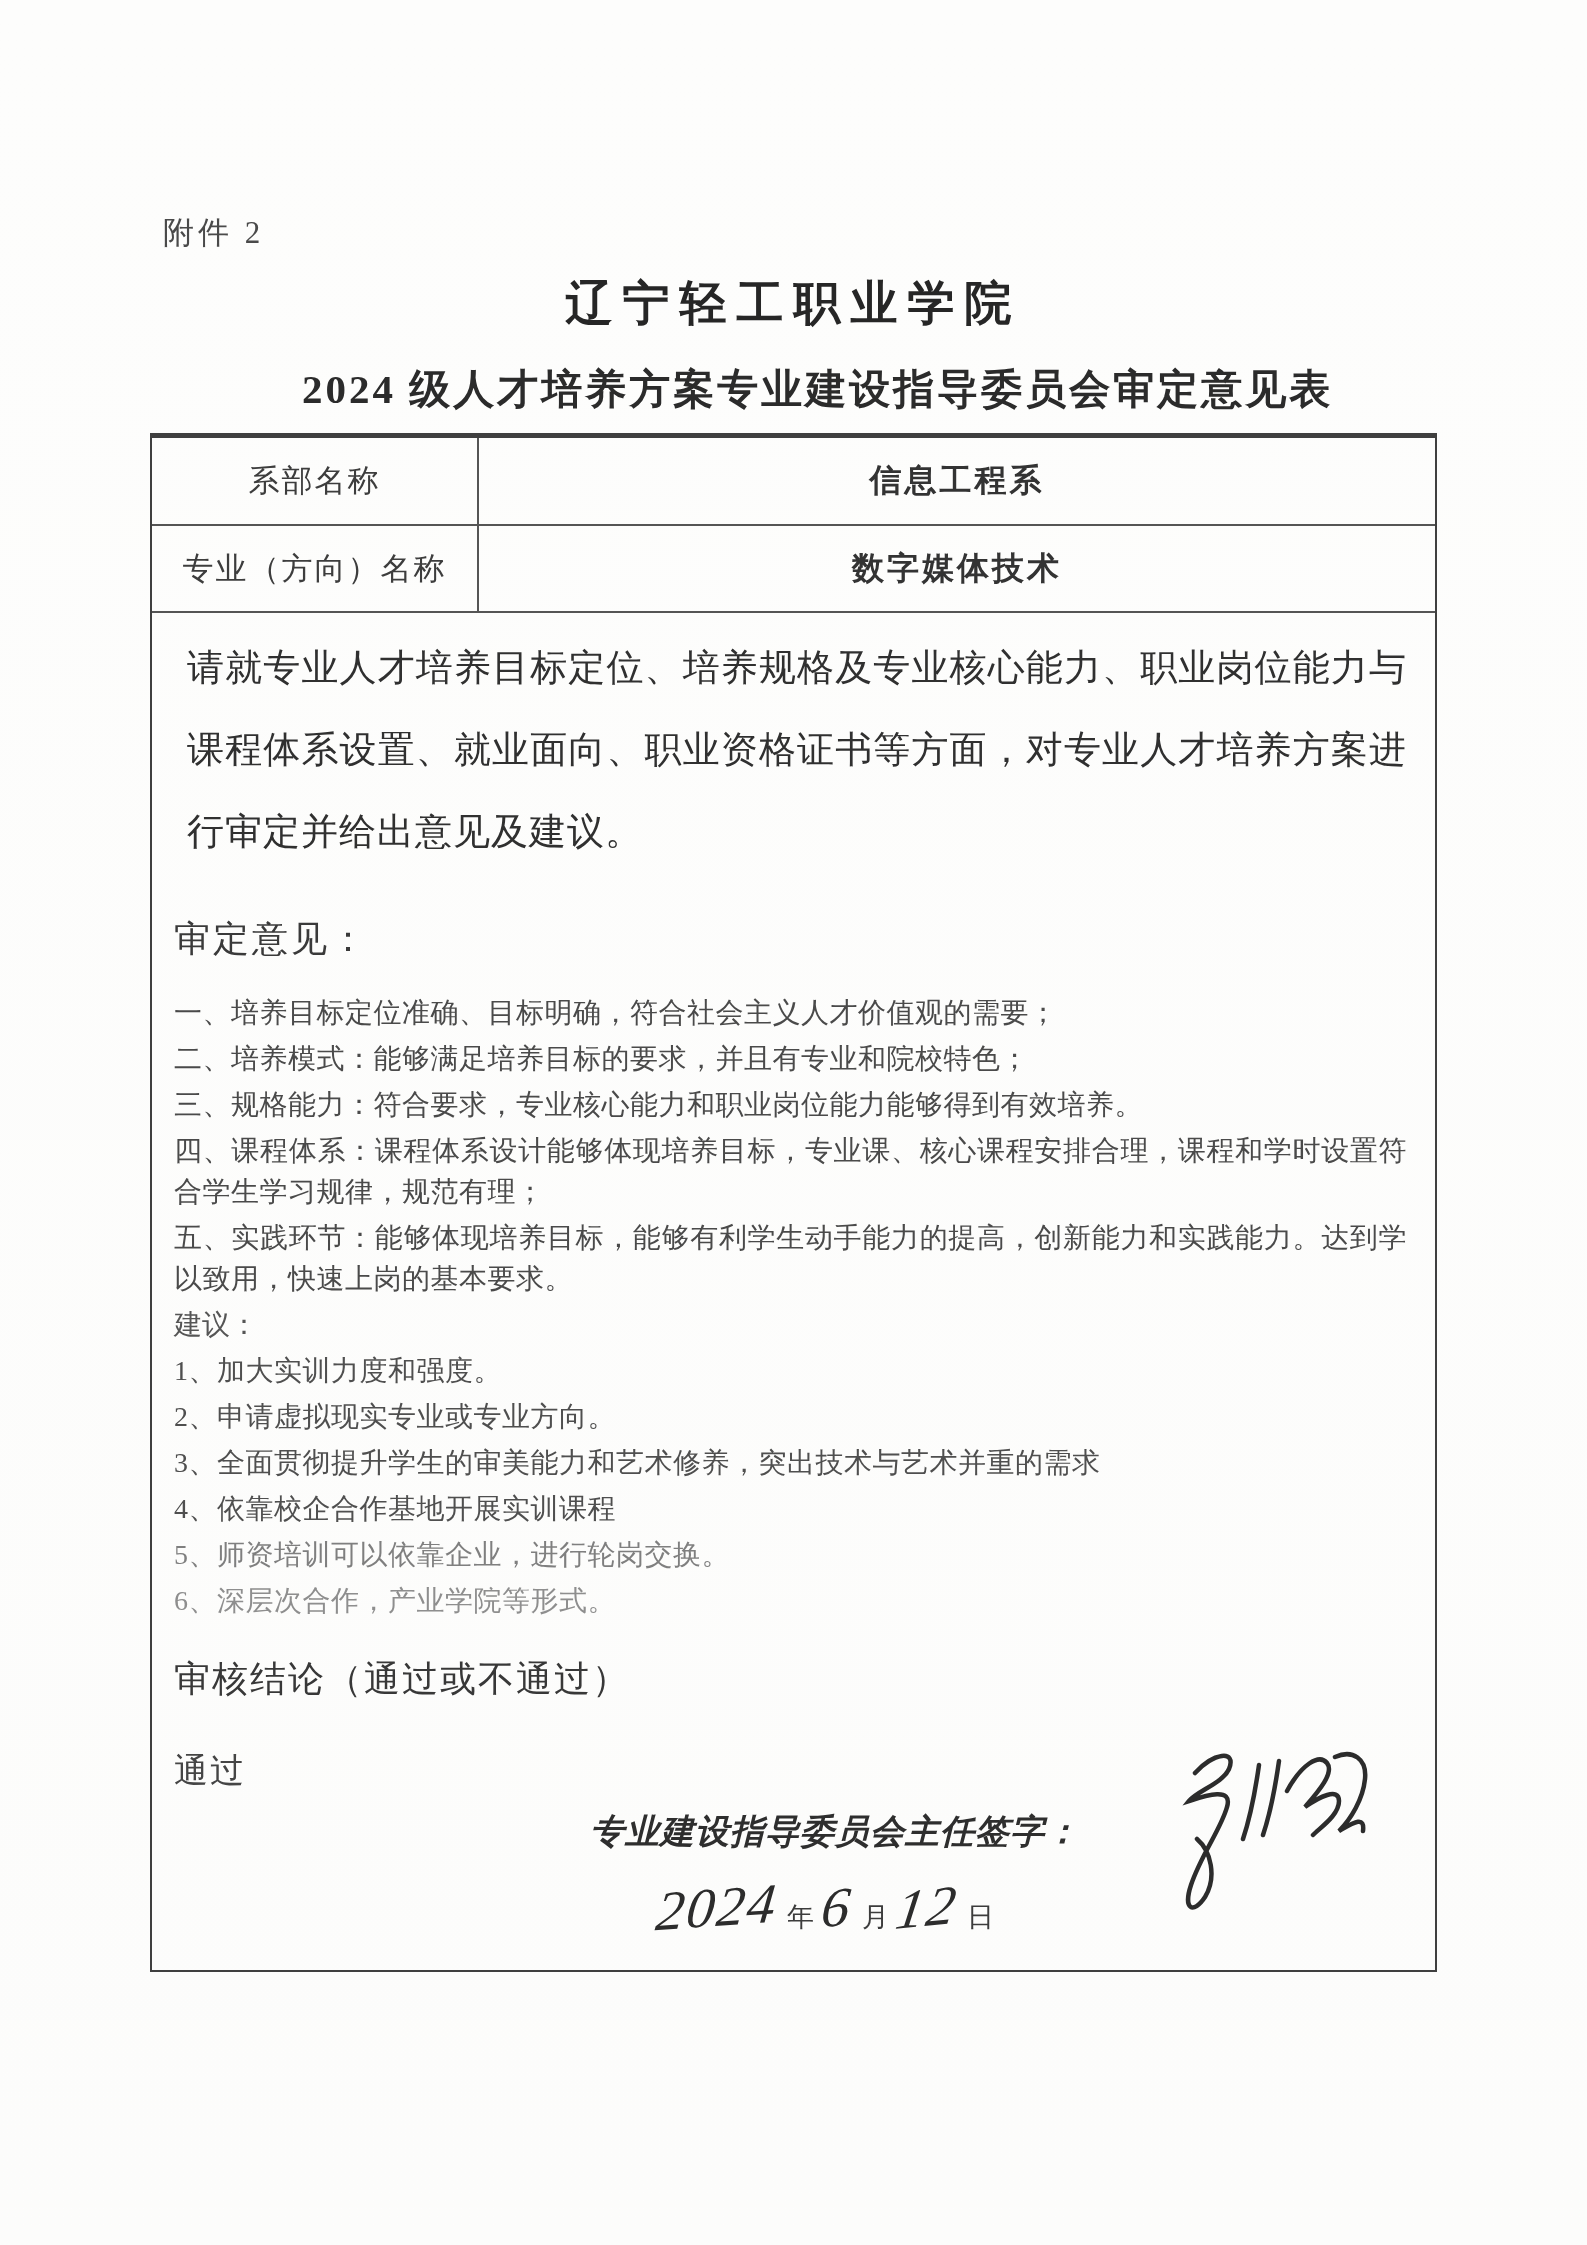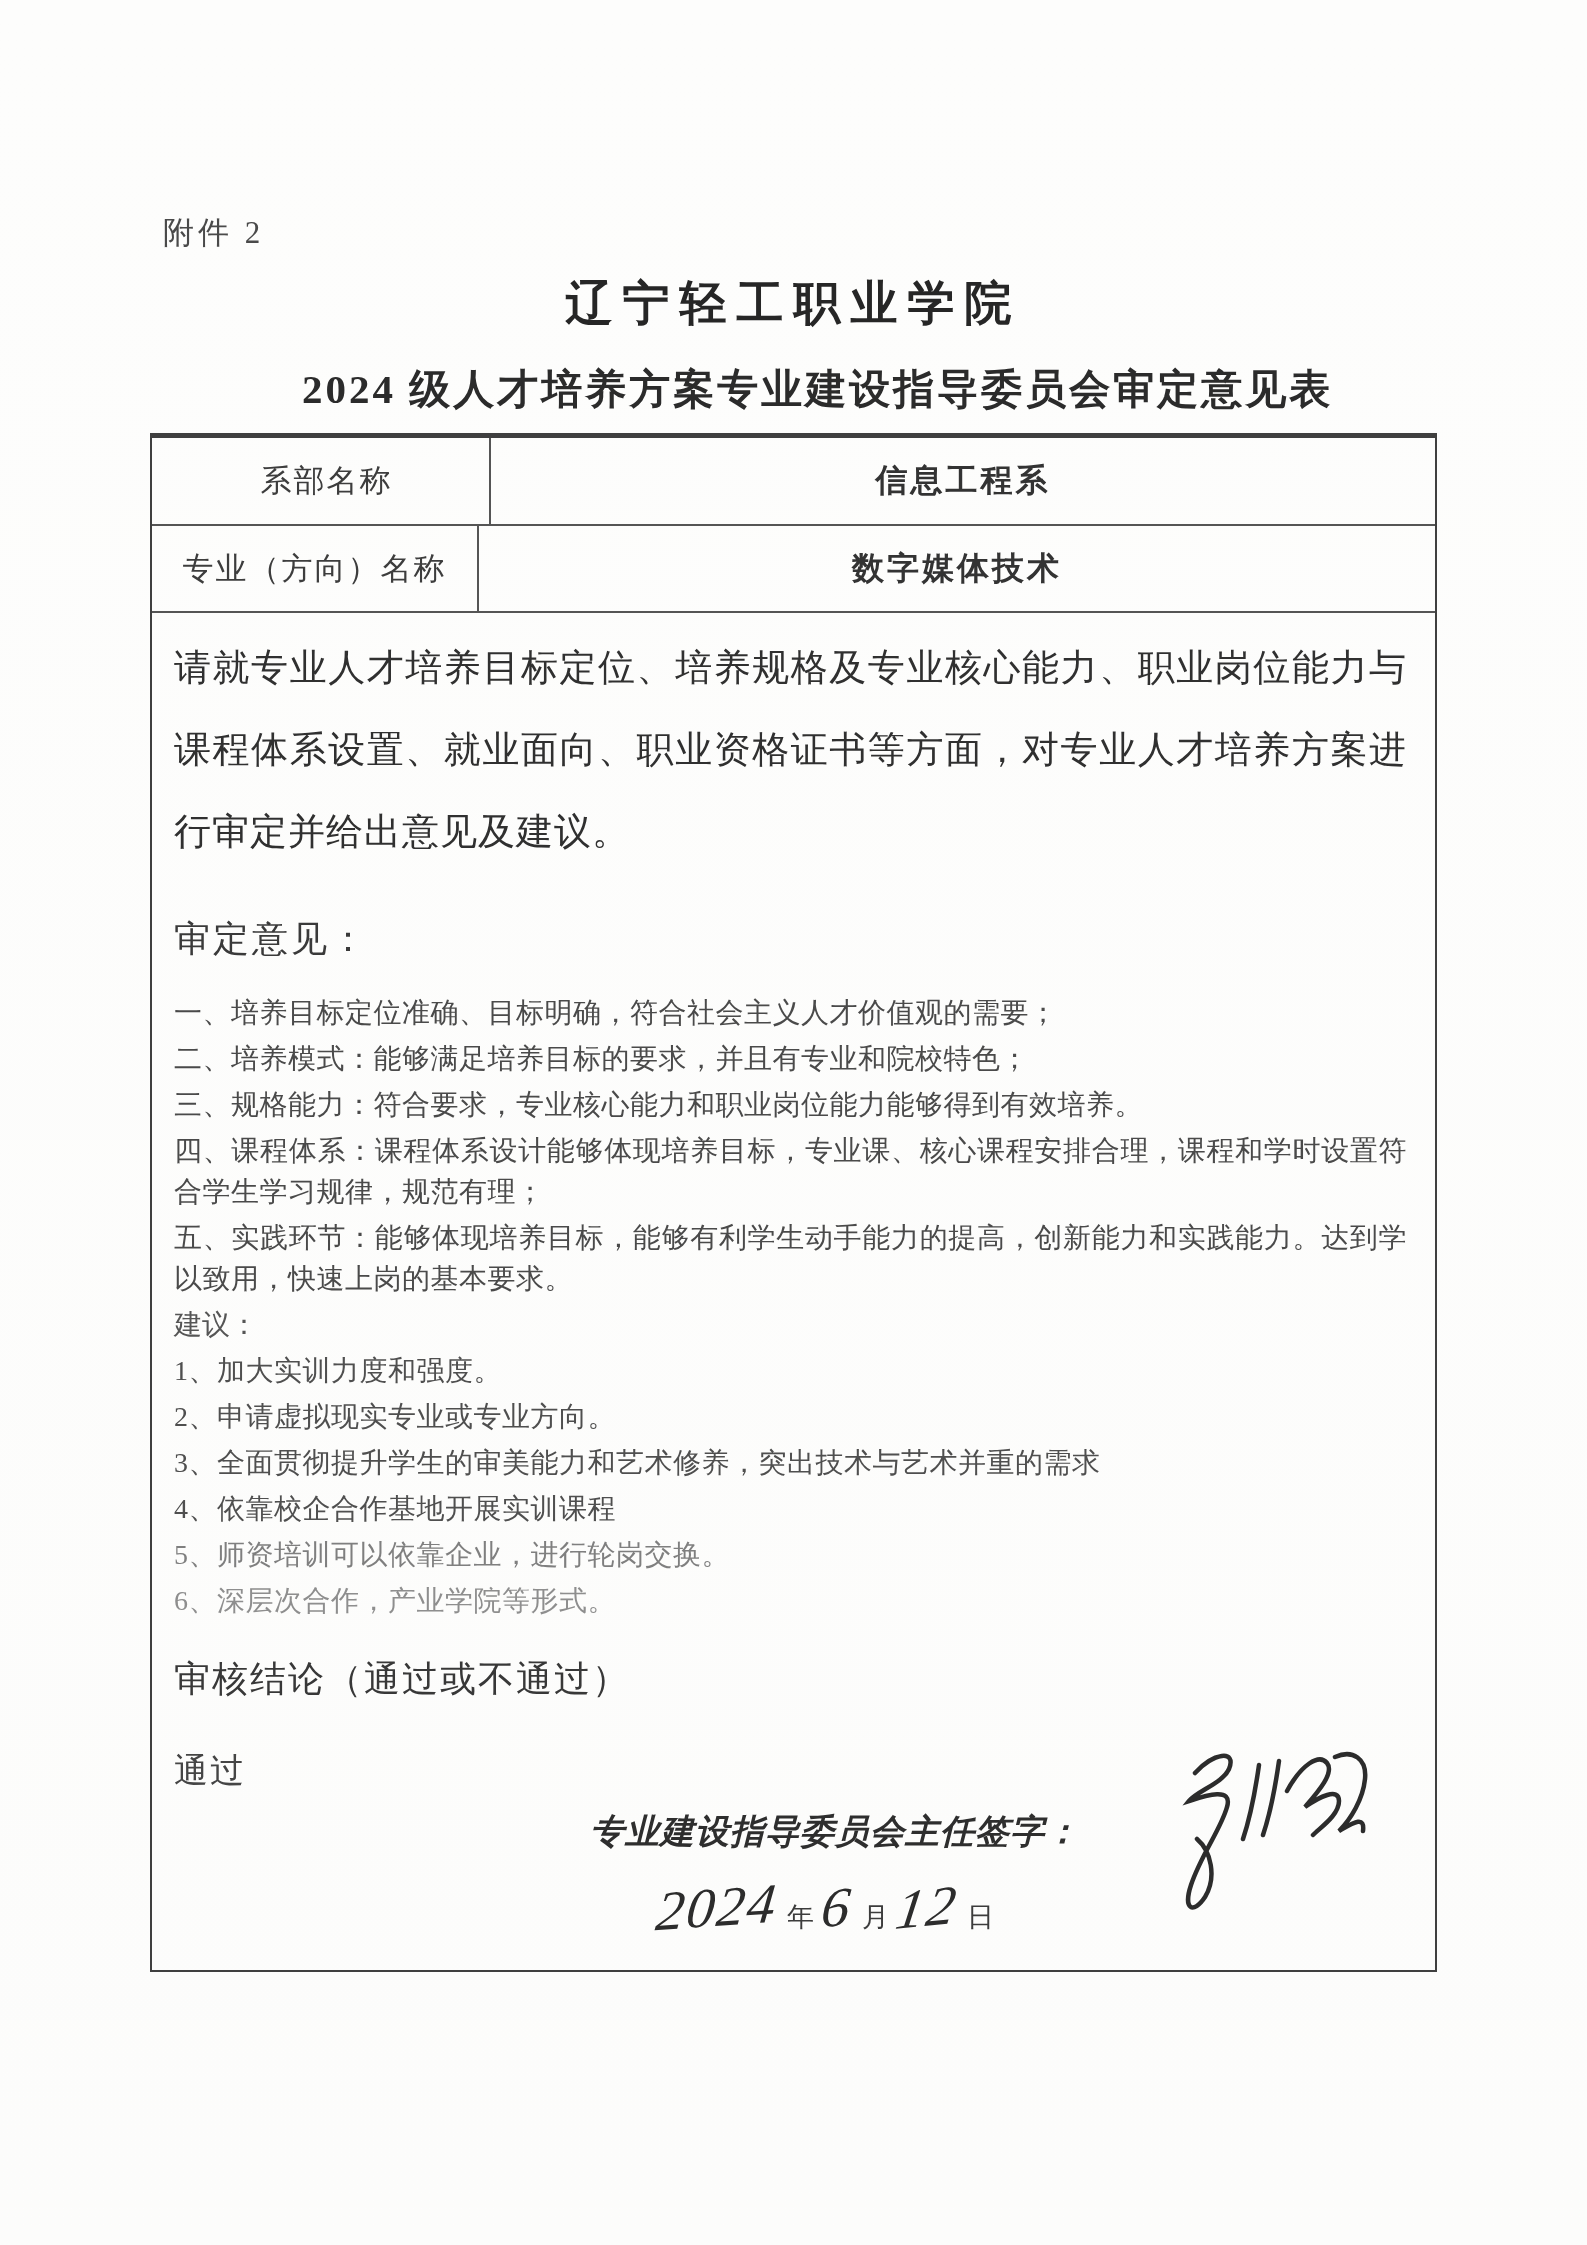--- a/index.html
+++ b/index.html
@@ -53,21 +53,21 @@
     width: 1287px;
     height: 1539px;
     border: 2px solid #3f3f3f;
     border-top-width: 5px;
     background: transparent;
   }
   .hdr-row {
     display: flex;
     border-bottom: 2px solid #555;
   }
-  .hdr-row.r1 { height: 88px; padding-left: 12px; }
+  .hdr-row.r1 { height: 88px; }
   .hdr-row.r2 { height: 87px; }
   .hdr-label {
     width: 327px;
     border-right: 2px solid #555;
     display: flex;
     align-items: center;
     justify-content: center;
     font-size: 31px;
     color: #3d3d3d;
     letter-spacing: 2px;
@@ -86,20 +86,21 @@
     position: relative;
     height: 1360px;
     padding: 14px 28px 0 22px;
   }
   .instruction {
     font-size: 37px;
     line-height: 82px;
     color: #303030;
     text-align: justify;
     letter-spacing: 1px;
+    margin-left: 13px;
   }
   .opinion-heading {
     margin-top: 42px;
     font-size: 36px;
     color: #3a3a3a;
     letter-spacing: 3px;
   }
   .opinion-list { margin-top: 28px; list-style: none; }
   .opinion-list li {
     font-size: 28px;

